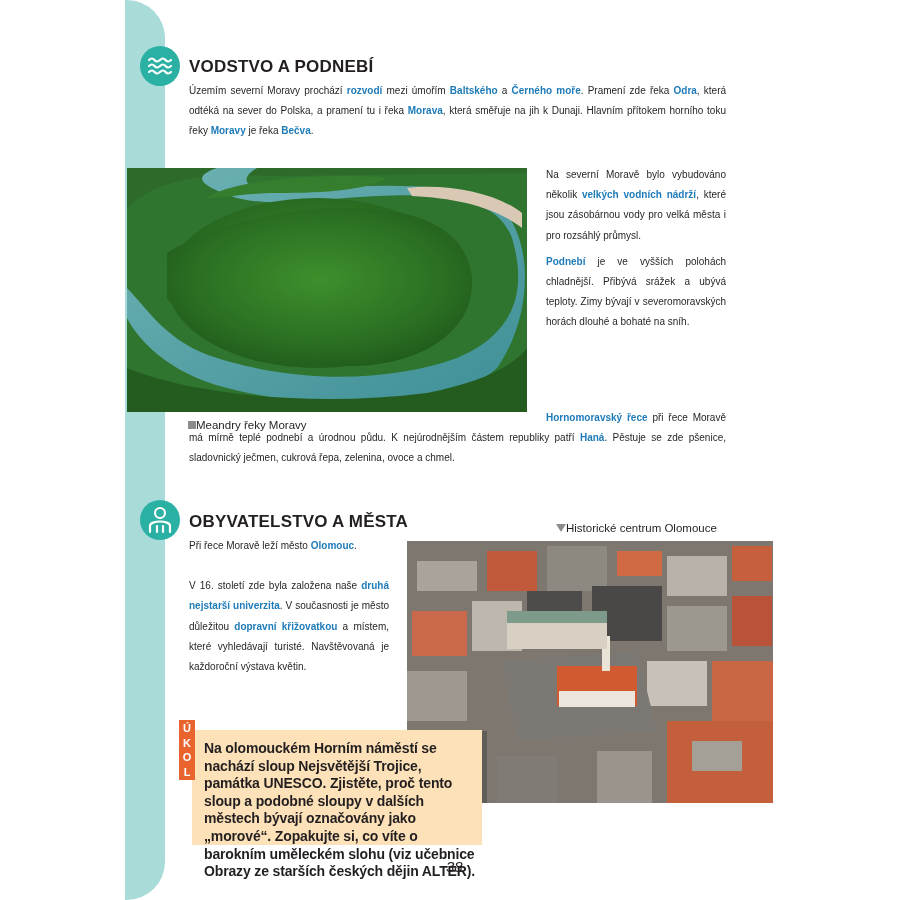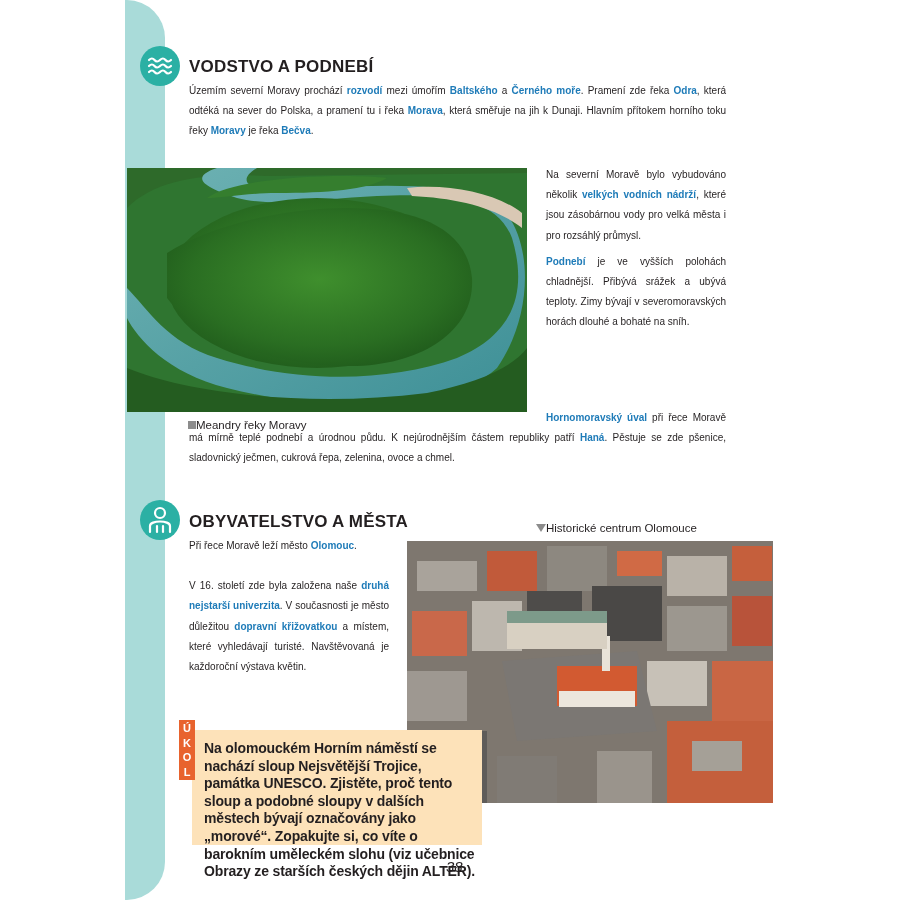--- a/index.html
+++ b/index.html
@@ -83,36 +83,36 @@
     <span class="cap-square"></span>
     <span>Meandry řeky Moravy</span>
   </div>
 
   <div class="text justify" style="left:546px; top:165px; width:180px;">
     <p style="margin-bottom:6px;"><span>Na severní Moravě bylo vybudováno několik </span><span class="kw">velkých vodních nádrží</span><span>, které jsou zásobárnou vody pro velká města i pro rozsáhlý průmysl.</span></p>
     <p style="margin-bottom:6px;"><span class="kw">Podnebí</span><span> je ve vyšších polohách chladnější. Přibývá srážek a ubývá teploty. Zimy bývají v severomoravských horách dlouhé a bohaté na sníh.</span></p>
   </div>
 
   <div class="text justify" style="left:189px; top:408px; width:537px;">
-    <p style="text-indent:357px;"><span class="kw">Hornomoravský úval</span><span> při řece Moravě má mírně teplé podnebí a úrodnou půdu. K nejúrodnějším částem republiky patří </span><span class="kw">Haná</span><span>. Pěstuje se zde pšenice, sladovnický ječmen, cukrová řepa, zelenina, ovoce a chmel.</span></p>
+    <p style="text-indent:357px;"><span class="kw">Hornomoravský řece</span><span> při řece Moravě má mírně teplé podnebí a úrodnou půdu. K nejúrodnějším částem republiky patří </span><span class="kw">Haná</span><span>. Pěstuje se zde pšenice, sladovnický ječmen, cukrová řepa, zelenina, ovoce a chmel.</span></p>
   </div>
 
   <div class="circle-icon" style="left:140px; top:500px;">
     <svg width="26" height="28" viewBox="0 0 26 28">
       <g fill="none" stroke="#ffffff" stroke-width="2.2" stroke-linecap="round">
         <circle cx="13" cy="7" r="5"></circle>
         <path d="M3 26 V20 C3 14, 23 14, 23 20 V26"></path>
         <path d="M10 26 V20"></path>
         <path d="M16 26 V20"></path>
       </g>
     </svg>
   </div>
   <div class="section-title" style="left:189px; top:512px;">OBYVATELSTVO A MĚSTA</div>
 
-  <div class="caption" style="left:536px; top:522px;">
+  <div class="caption" style="left:556px; top:522px;">
     <span class="cap-tri"></span>
     <span>Historické centrum Olomouce</span>
   </div>
 
   <div class="text justify" style="left:189px; top:536px; width:200px;">
     <p style="margin-bottom:20px;"><span>Při řece Moravě leží město </span><span class="kw">Olomouc</span><span>.</span></p>
     <p><span>V 16. století zde byla založena naše </span><span class="kw">druhá nejstarší univerzita</span><span>. V současnosti je město důležitou </span><span class="kw">dopravní křižovatkou</span><span> a místem, které vyhledávají turisté. Navštěvovaná je každoroční výstava květin.</span></p>
   </div>
 
   <div class="photo" style="left:407px; top:541px; width:366px; height:262px;">

